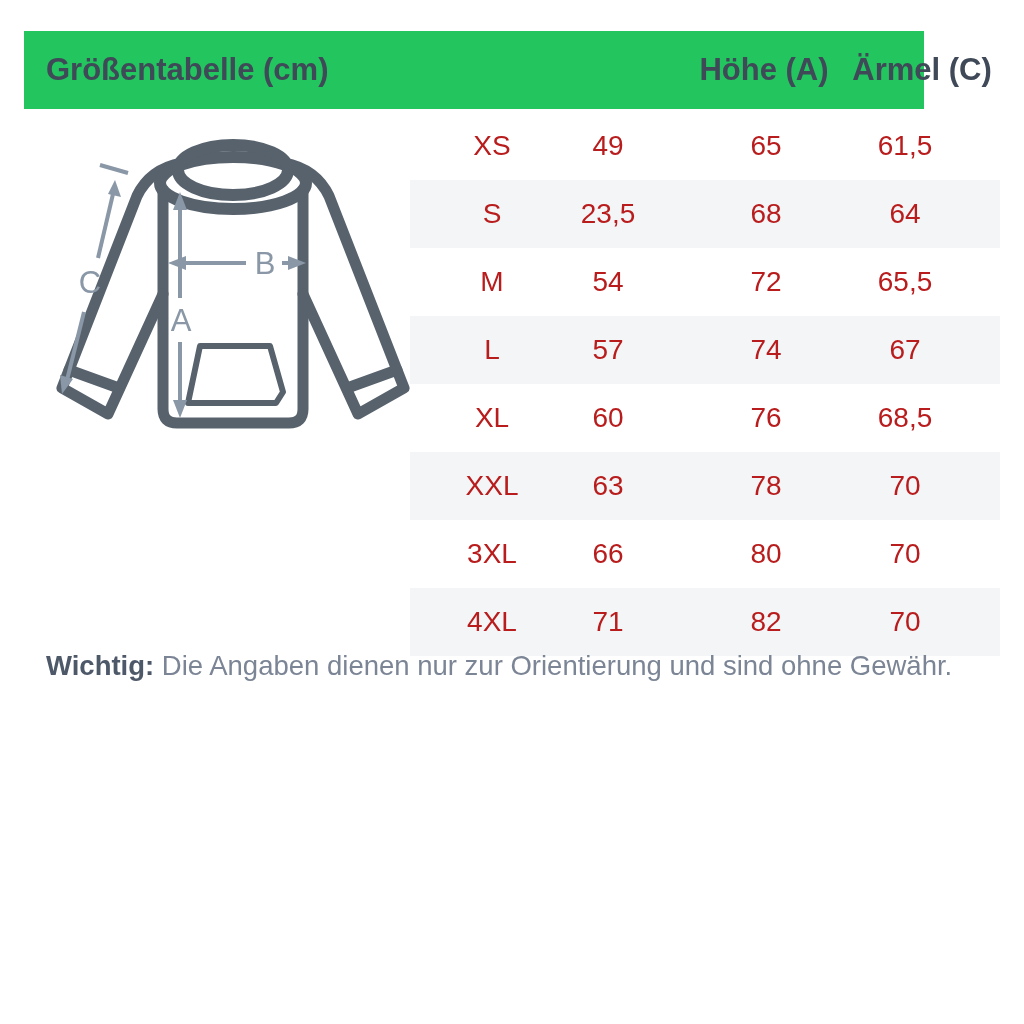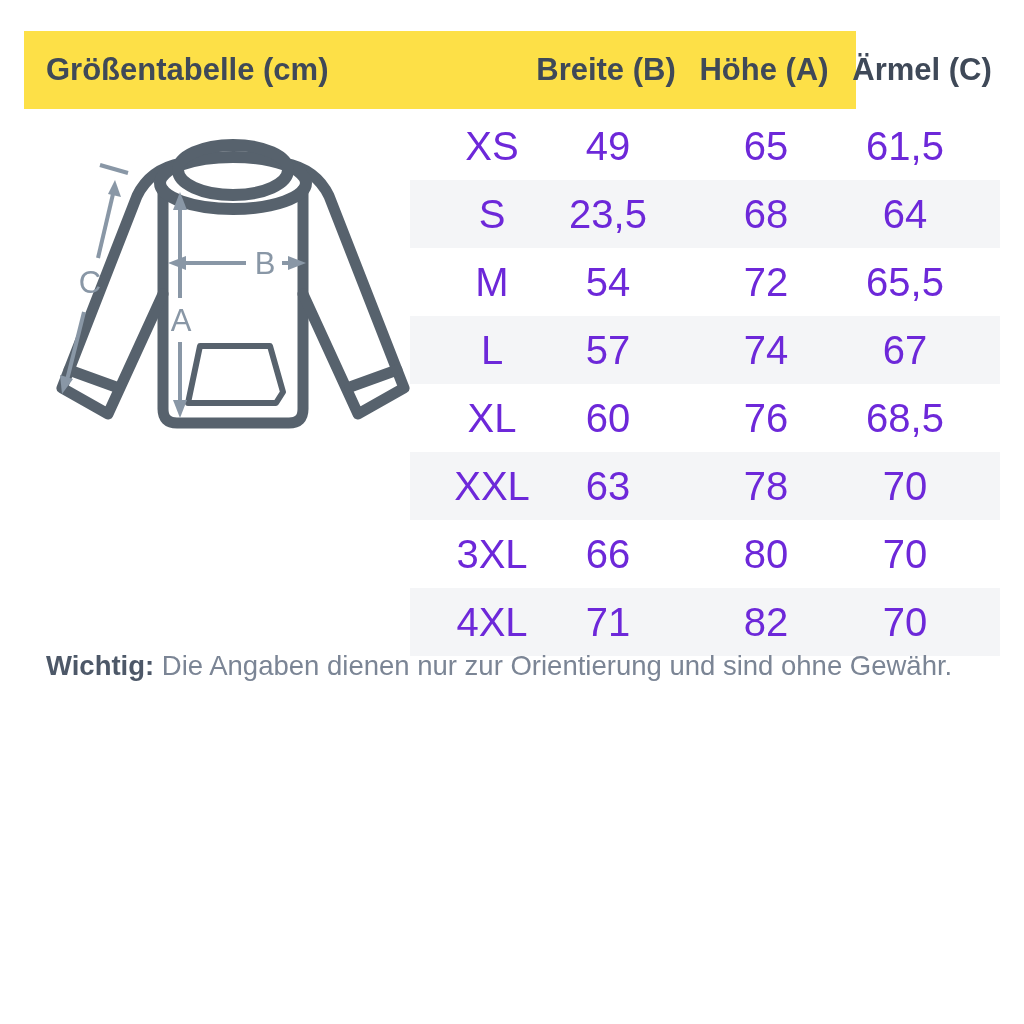--- a/index.html
+++ b/index.html
@@ -1,47 +1,46 @@
 <!DOCTYPE html>
 <html><head>
 <meta charset="utf-8">
 <style>
   html,body { margin:0; padding:0; background:#ffffff; }
   body { font-family:"Liberation Sans","DejaVu Sans",sans-serif; }
   .canvas { position:relative; width:1024px; height:1024px; background:#ffffff; overflow:hidden; }
 
-  .header-bar { position:absolute; left:24px; top:31px; width:832px; height:78px; background:#fde047; }
+  .header-bar { position:absolute; left:24px; top:31px; width:900px; height:78px; background:#22c55e; }
   .title { position:absolute; left:22px; top:0; line-height:78px; font-size:31px; font-weight:bold; color:#3f4958; white-space:nowrap; }
   .col-h { position:absolute; top:0; line-height:78px; font-size:31px; font-weight:bold; color:#3f4958; transform:translateX(-50%); white-space:nowrap; }
   .col-h-b { left:582px; }
   .col-h-a { left:740px; }
   .col-h-c { left:898px; }
 
   .hoodie { position:absolute; left:40px; top:130px; }
 
   .rows { position:absolute; left:410px; top:112px; width:590px; }
   .row { position:relative; height:68px; }
   .row.striped { background:#f4f5f7; }
-  .cell { position:absolute; top:0; line-height:68px; font-size:40px; color:#6d28d9; transform:translateX(-50%); white-space:nowrap; }
+  .cell { position:absolute; top:0; line-height:68px; font-size:28px; color:#b91c1c; transform:translateX(-50%); white-space:nowrap; }
   .c1 { left:82px; }
   .c2 { left:198px; }
   .c3 { left:356px; }
   .c4 { left:495px; }
 
   .note { position:absolute; left:46px; top:644px; margin:0; font-size:27.5px; line-height:43px; color:#7b8595; }
   .note b { color:#4d5868; font-weight:bold; }
 </style>
 </head>
 <body>
 
 <div class="canvas">
 
   <div class="header-bar">
     <span class="title">Größentabelle (cm)</span>
-    <span class="col-h col-h-b">Breite (B)</span>
     <span class="col-h col-h-c">Ärmel (C)</span>
     <span class="col-h col-h-a">Höhe (A)</span>
   </div>
 
   <svg class="hoodie" viewBox="0 0 375 320" width="375" height="320">
     <g stroke="#57626d" stroke-width="11" fill="none" stroke-linecap="round" stroke-linejoin="round">
       <path d="M123,60 L123,279 Q123,293 137,293 L249,293 Q263,293 263,279 L263,60"></path>
       <path d="M142,33 Q110,39 97,66 L22,258 L68,284 L123,164"></path>
       <line x1="29" y1="240" x2="76" y2="257"></line>
       <path d="M244,33 Q276,39 289,66 L364,258 L318,284 L263,164"></path>

